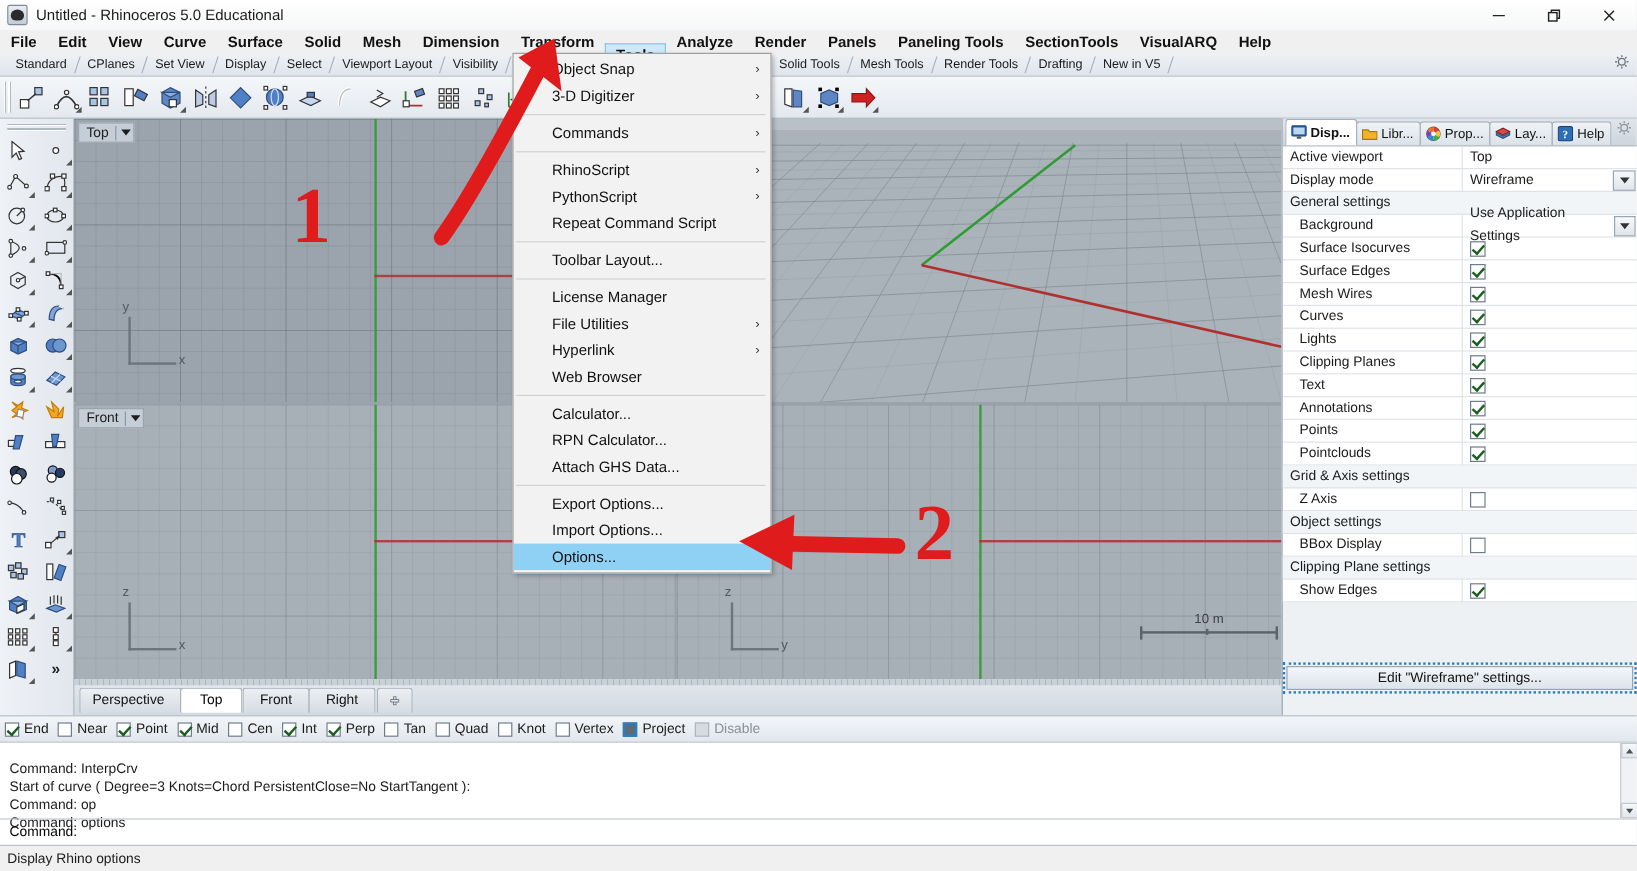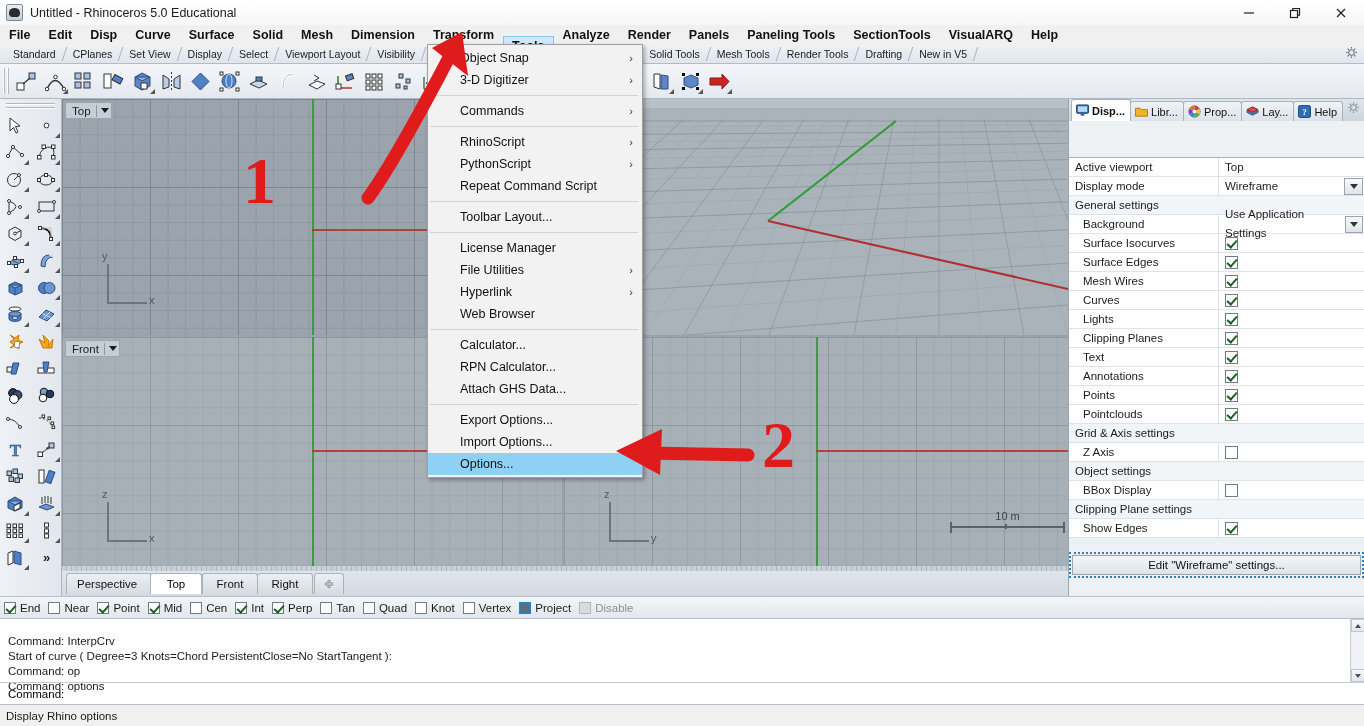--- a/index.html
+++ b/index.html
@@ -158,21 +158,21 @@
            background:linear-gradient(#dfe5eb,#cdd5dd); }
   .rtab { height:20px; display:flex; align-items:center; gap:3px;
           padding:0 5px 0 4px; font-size:11px; color:#111;
           background:linear-gradient(#eff3f7,#dbe2e9);
           border:1px solid #a9b2bb; border-bottom:none;
           border-top-left-radius:3px; border-top-right-radius:3px; margin-right:-1px; }
   .rtab.sel { background:#ffffff; height:22px; z-index:3;font-weight:bold; }
   .rtab .ic { width:13px; height:13px; flex:none; }
   .rgear { margin-left:auto; margin-right:4px; margin-bottom:3px; }
 
-  .rtable { background:#fff; border-top:1px solid #a9b2bb;margin-top:36px; }
+  .rtable { background:#fff; border-top:1px solid #a9b2bb; }
   .rrow { display:flex; height:19px; align-items:center;
           border-bottom:1px solid #dfe3e8; font-size:11.5px; color:#1b1b1b; }
   .rrow .lbl { width:150px; padding-left:6px; border-right:1px solid #dfe3e8; height:19px;
                line-height:19px; overflow:hidden; white-space:nowrap; }
   .rrow .lbl.ind { padding-left:14px; }
   .rrow .val { flex:1; padding-left:6px; height:19px; line-height:19px;
                display:flex; align-items:center; }
   .rrow.section { background:#f2f5f8; }
   .rrow.section .lbl { width:100%; border-right:none; font-weight:normal; }
   .cbox { width:13px; height:13px; border:1px solid #6f7c89; background:#fff;
@@ -270,21 +270,21 @@
           <line x1="3" y1="3" x2="11" y2="11" stroke="#222" stroke-width="1.2"></line>
           <line x1="11" y1="3" x2="3" y2="11" stroke="#222" stroke-width="1.2"></line>
         </svg>
       </div>
     </div>
   </div>
 
   <div class="menubar">
     <div class="menu-item">File</div>
     <div class="menu-item">Edit</div>
-    <div class="menu-item">Disp</div>
+    <div class="menu-item">View</div>
     <div class="menu-item">Curve</div>
     <div class="menu-item">Surface</div>
     <div class="menu-item">Solid</div>
     <div class="menu-item">Mesh</div>
     <div class="menu-item">Dimension</div>
     <div class="menu-item">Transform</div>
     <div class="menu-item open">Tools</div>
     <div class="menu-item">Analyze</div>
     <div class="menu-item">Render</div>
     <div class="menu-item">Panels</div>

